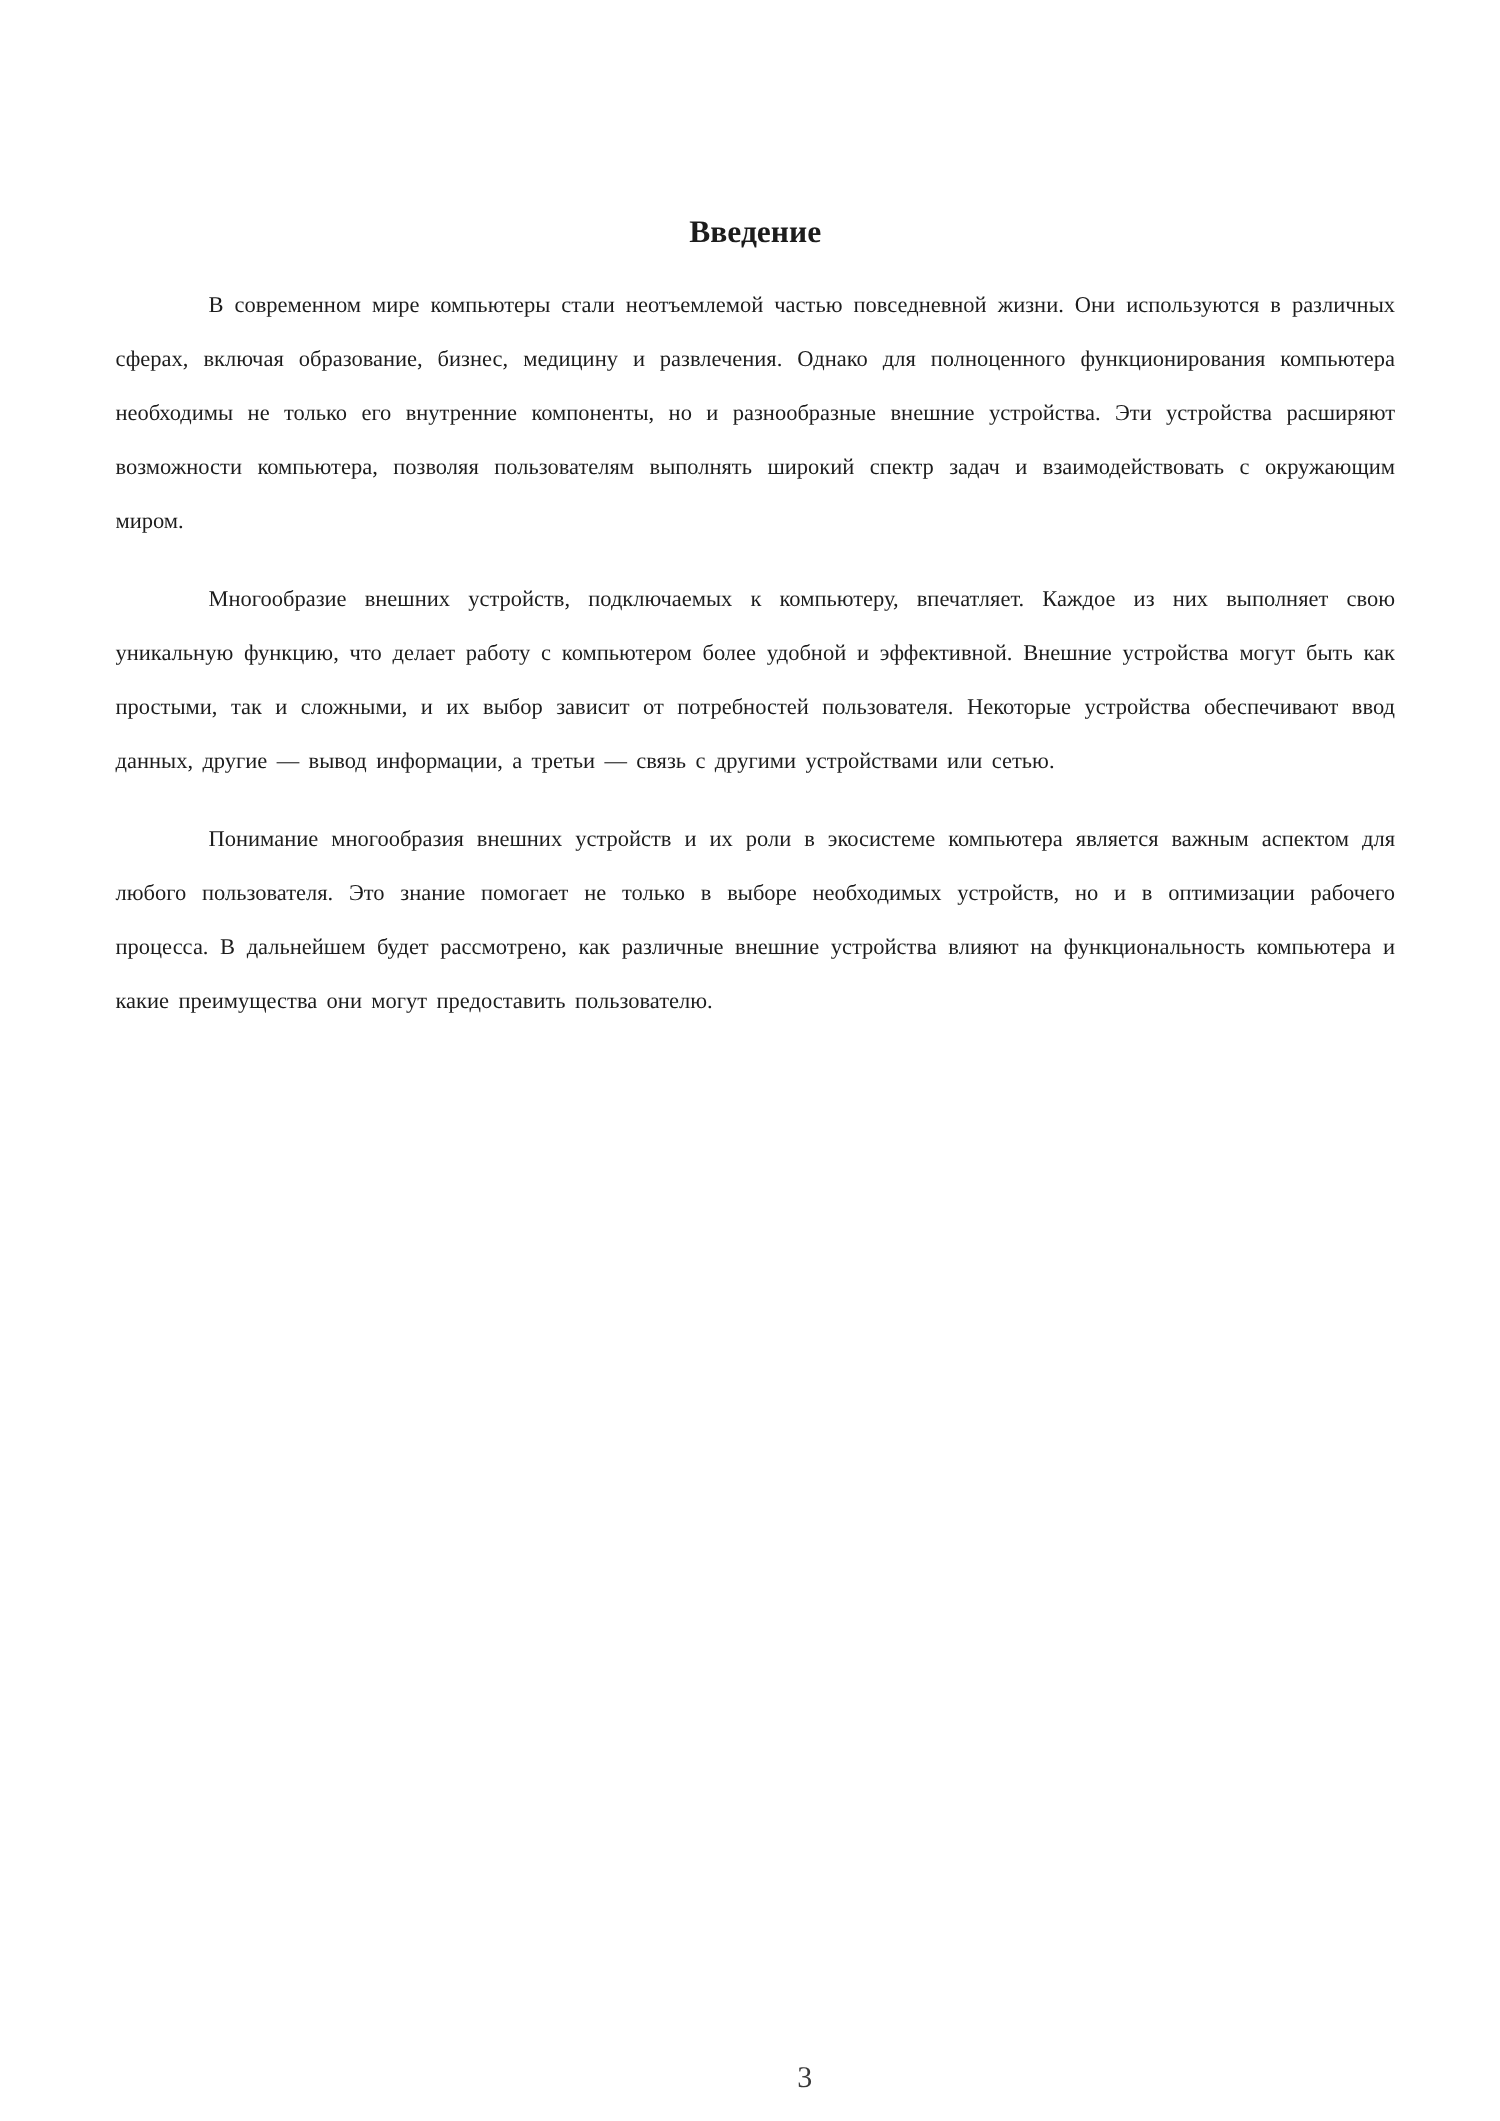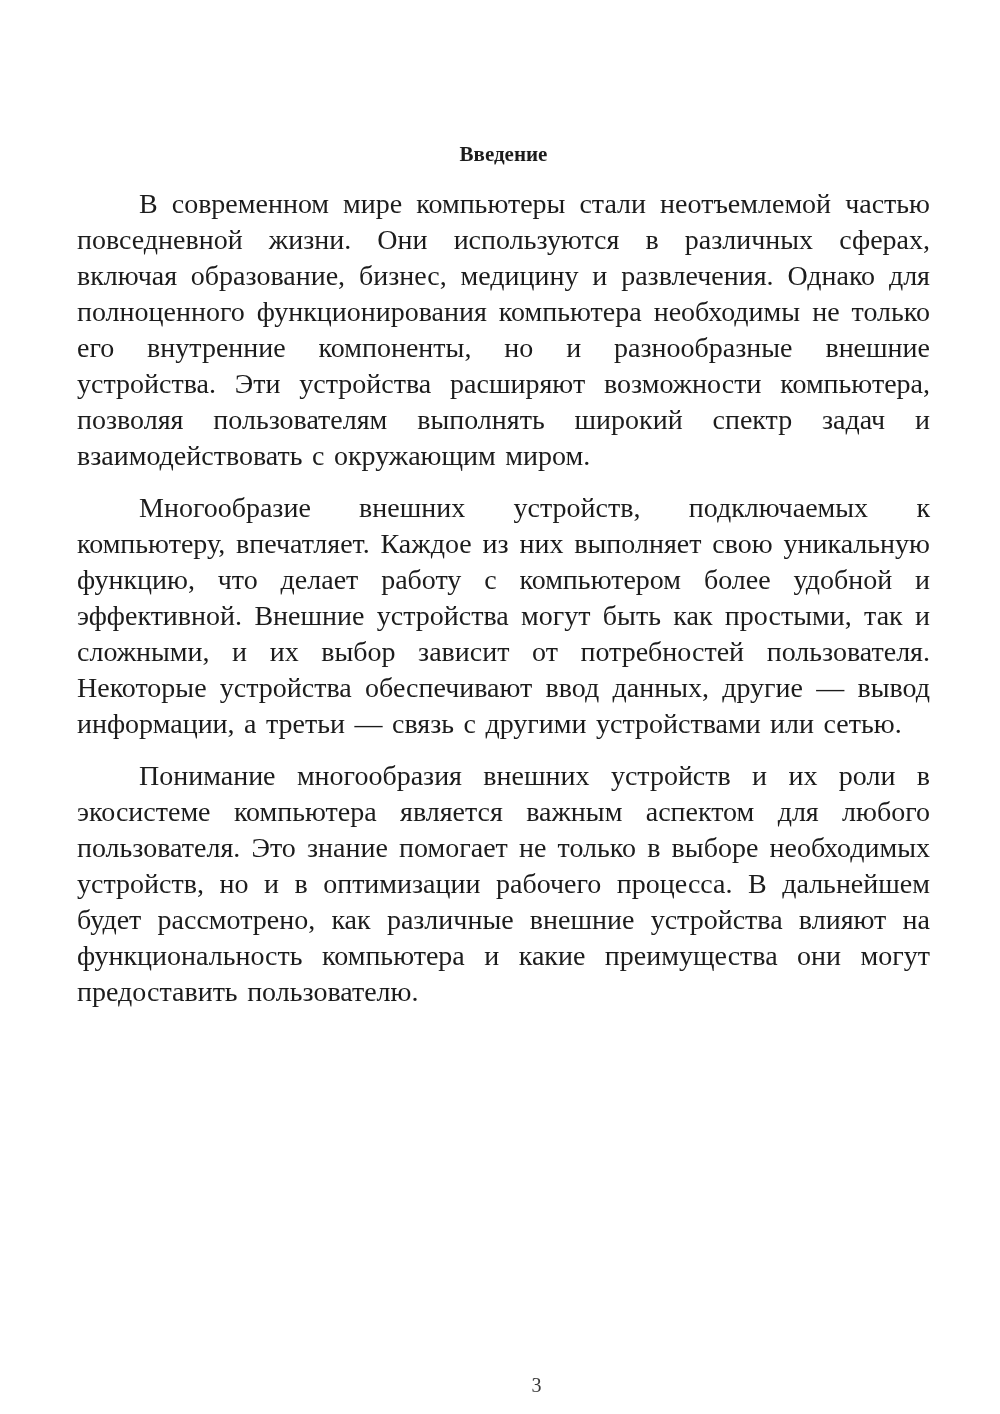--- a/index.html
+++ b/index.html
@@ -21,21 +21,21 @@
   }
   .doc-title {
     margin: 0 0 14px 0;
     font-size: 21px;
     font-weight: bold;
     line-height: 36px;
     text-align: center;
   }
   .para {
     margin: 0 0 16px 0;
-    font-size: 28px;
+    font-size: 15px;
     line-height: 36px;
     text-align: justify;
     text-indent: 62px;
     word-spacing: 2.5px;
   }
   .page-number {
     position: absolute;
     left: 143px;
     right: 70px;
     top: 1326px;

